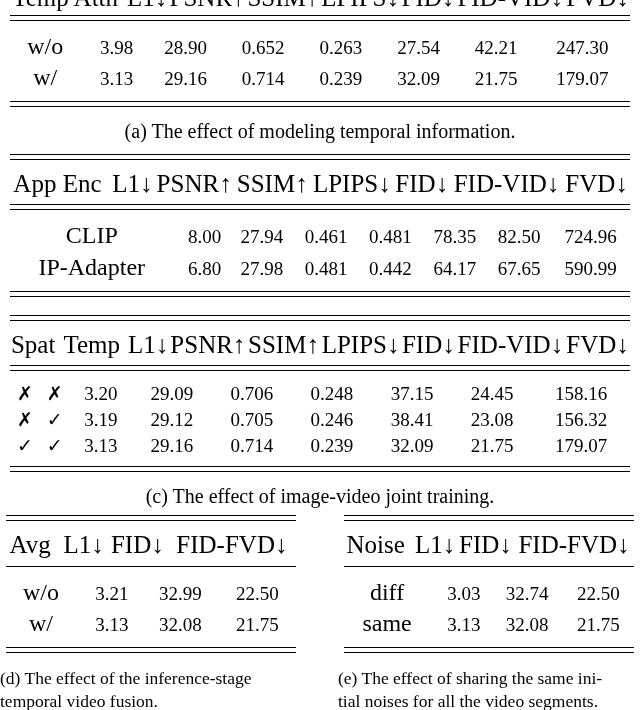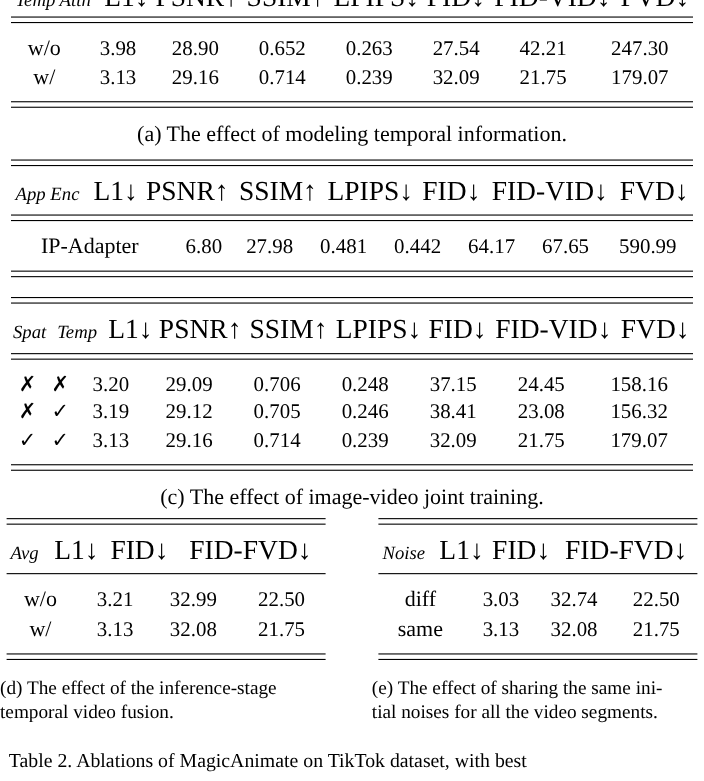--- a/index.html
+++ b/index.html
@@ -47,31 +47,30 @@
     border-bottom: 1.6px solid #000;
     margin: 0 auto;
   }
   .rule-sgl {
     height: 0;
     border-top: 1.6px solid #000;
     margin: 0 auto;
   }
 
   .hdr-name {
-    font-style: italic;
-    font-size: 17px;
+    font-size: 25px;
     text-align: left;
     padding-right: 6px !important;
   }
   .hdr-metric {
     font-size: 25px;
   }
 
   .rowlabel {
-    font-size: 20px;
+    font-size: 24px;
     text-align: center;
     padding-right: 6px !important;
   }
   .cell {
     font-size: 19px;
   }
   .bold { font-weight: bold; }
 
   .mark {
     font-size: 19px;
@@ -193,20 +192,30 @@
           <th class="hdr-metric">FID-VID↓</th>
           <th class="hdr-metric">FVD↓</th>
         </tr>
       </thead>
     </table>
     <div class="sp4"></div>
     <div class="rule-dbl"></div>
     <div class="sp10"></div>
     <table class="tbl">
       <tbody>
+        <tr>
+          <td class="rowlabel">CLIP</td>
+          <td class="cell">8.00</td>
+          <td class="cell">27.94</td>
+          <td class="cell">0.461</td>
+          <td class="cell">0.481</td>
+          <td class="cell">78.35</td>
+          <td class="cell">82.50</td>
+          <td class="cell">724.96</td>
+        </tr>
         <tr>
           <td class="rowlabel">IP-Adapter</td>
           <td class="cell">6.80</td>
           <td class="cell">27.98</td>
           <td class="cell">0.481</td>
           <td class="cell">0.442</td>
           <td class="cell">64.17</td>
           <td class="cell">67.65</td>
           <td class="cell">590.99</td>
         </tr>

